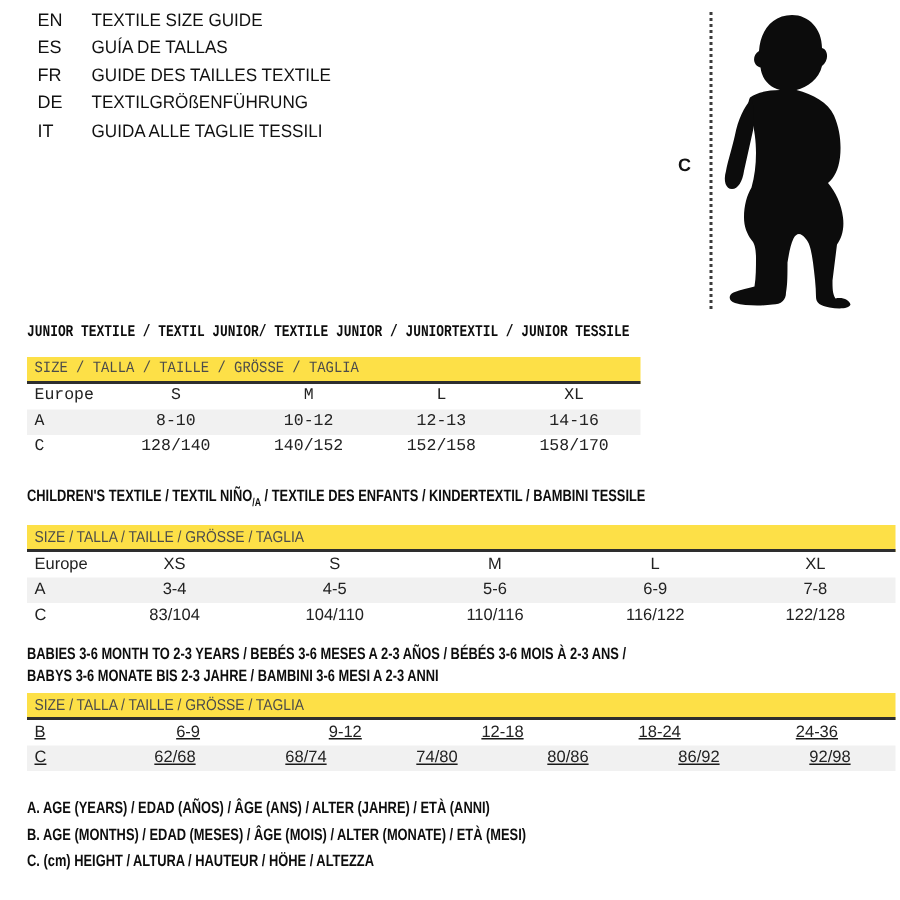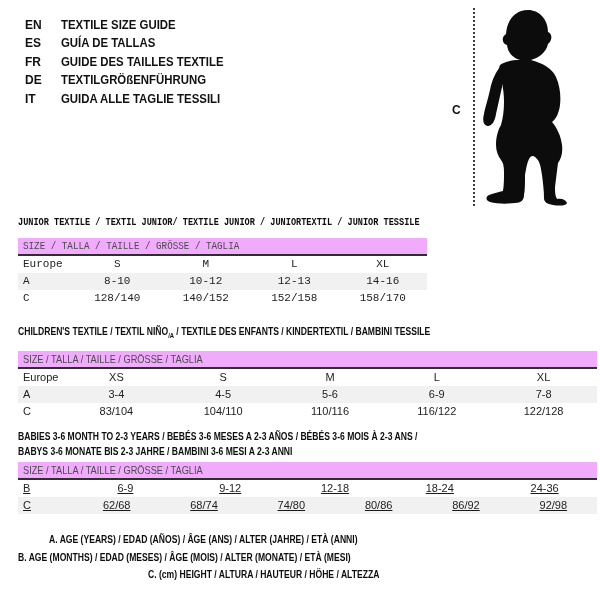--- a/index.html
+++ b/index.html
@@ -10,48 +10,48 @@
     font-family: "Liberation Sans", sans-serif;
     color: #1a1a1a;
     overflow: hidden;
   }
   .abs { position: absolute; }
   .condX { display: inline-block; transform: scaleX(0.78); transform-origin: 0 50%; white-space: nowrap; }
   .condX88 { display: inline-block; transform: scaleX(0.88); transform-origin: 0 50%; white-space: nowrap; }
   .condX95 { display: inline-block; transform: scaleX(0.95); transform-origin: 0 50%; white-space: nowrap; }
 
   
-  #langs { left: 25px; top: 16px; font-weight: bold; font-size: 12px; line-height: 18.4px; color: #111; }
+  #langs { left: 25px; top: 4px; font-weight: normal; font-size: 12px; line-height: 18.4px; color: #111; }
   .lang-row { display: flex; }
   .lang-code { width: 36px; flex: none; }
 
   
   #measure-line { left: 473px; top: 8px; height: 198px; width: 0; border-left: 2px dotted #3c3c3c; }
   #figure-label { left: 452px; top: 103px; font-weight: bold; font-size: 12px; color: #111; }
   #baby-svg { left: 482px; top: 8px; }
 
   
   .section { left: 18px; position: absolute; }
   .tbl-title { font-weight: bold; font-size: 11px; line-height: 15px; color: #0d0d0d; white-space: nowrap; }
   .tbl { margin-top: 8px; }
   .size-bar {
-    background: #f0abfc; height: 16px; line-height: 16px;
+    background: #fde047; height: 16px; line-height: 16px;
     padding-left: 5px; font-size: 10.5px; color: #4b4b4b;
     border-bottom: 2px solid #2e2e2e; white-space: nowrap;
   }
   .trow { display: flex; height: 17px; line-height: 17px; font-size: 11px; color: #222; }
   .trow.alt { background: #f1f1f1; }
   .tlabel { width: 50px; flex: none; padding-left: 5px; }
   .tlabel.narrow { width: 40px; }
   .tcell { flex: 1; text-align: center; }
   .sub-a { font-size: 7.5px; vertical-align: sub; }
 
   
   #footnotes { left: 18px; top: 531px; font-weight: bold; font-size: 11px; line-height: 17.6px; color: #0d0d0d; }
-  .fn-line { white-space: nowrap; text-align: right; }
+  .fn-line { white-space: nowrap; }
 </style>
 </head>
 <body>
 
 <div class="abs" id="langs">
   <div class="lang-row">
     <span class="lang-code">EN</span>
     <span class="condX95">TEXTILE SIZE GUIDE</span>
   </div>
   <div class="lang-row">

